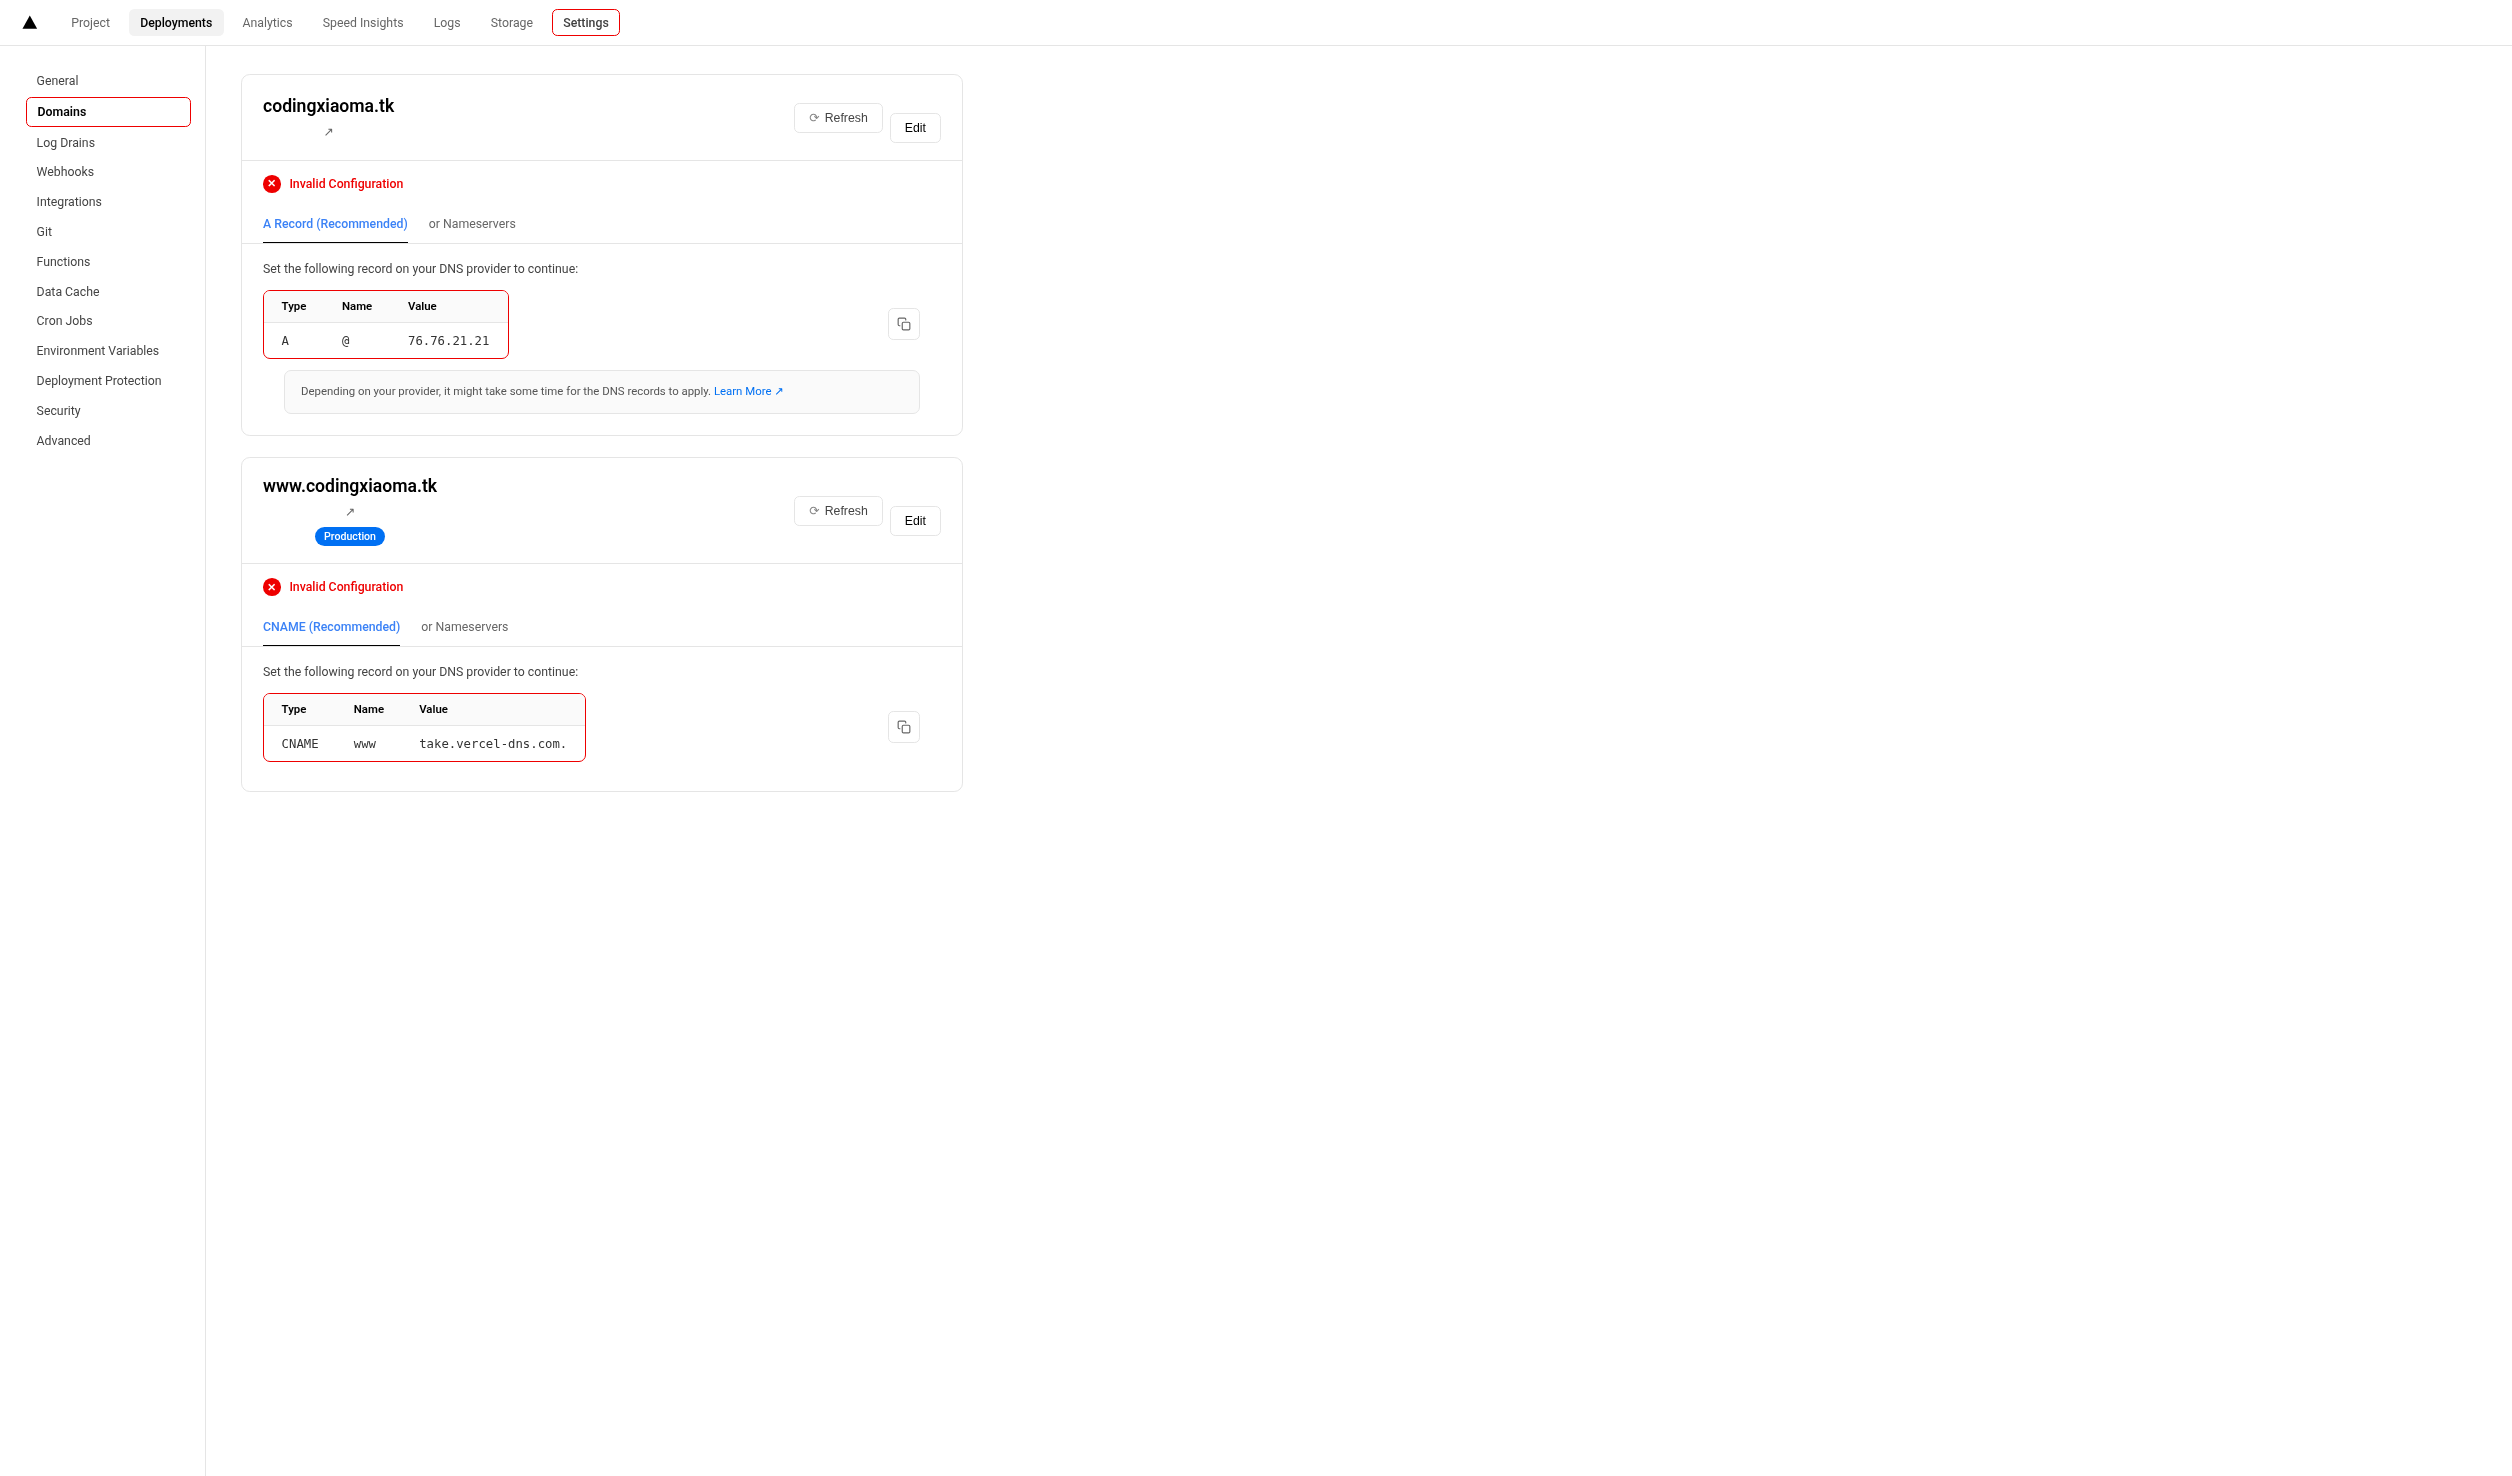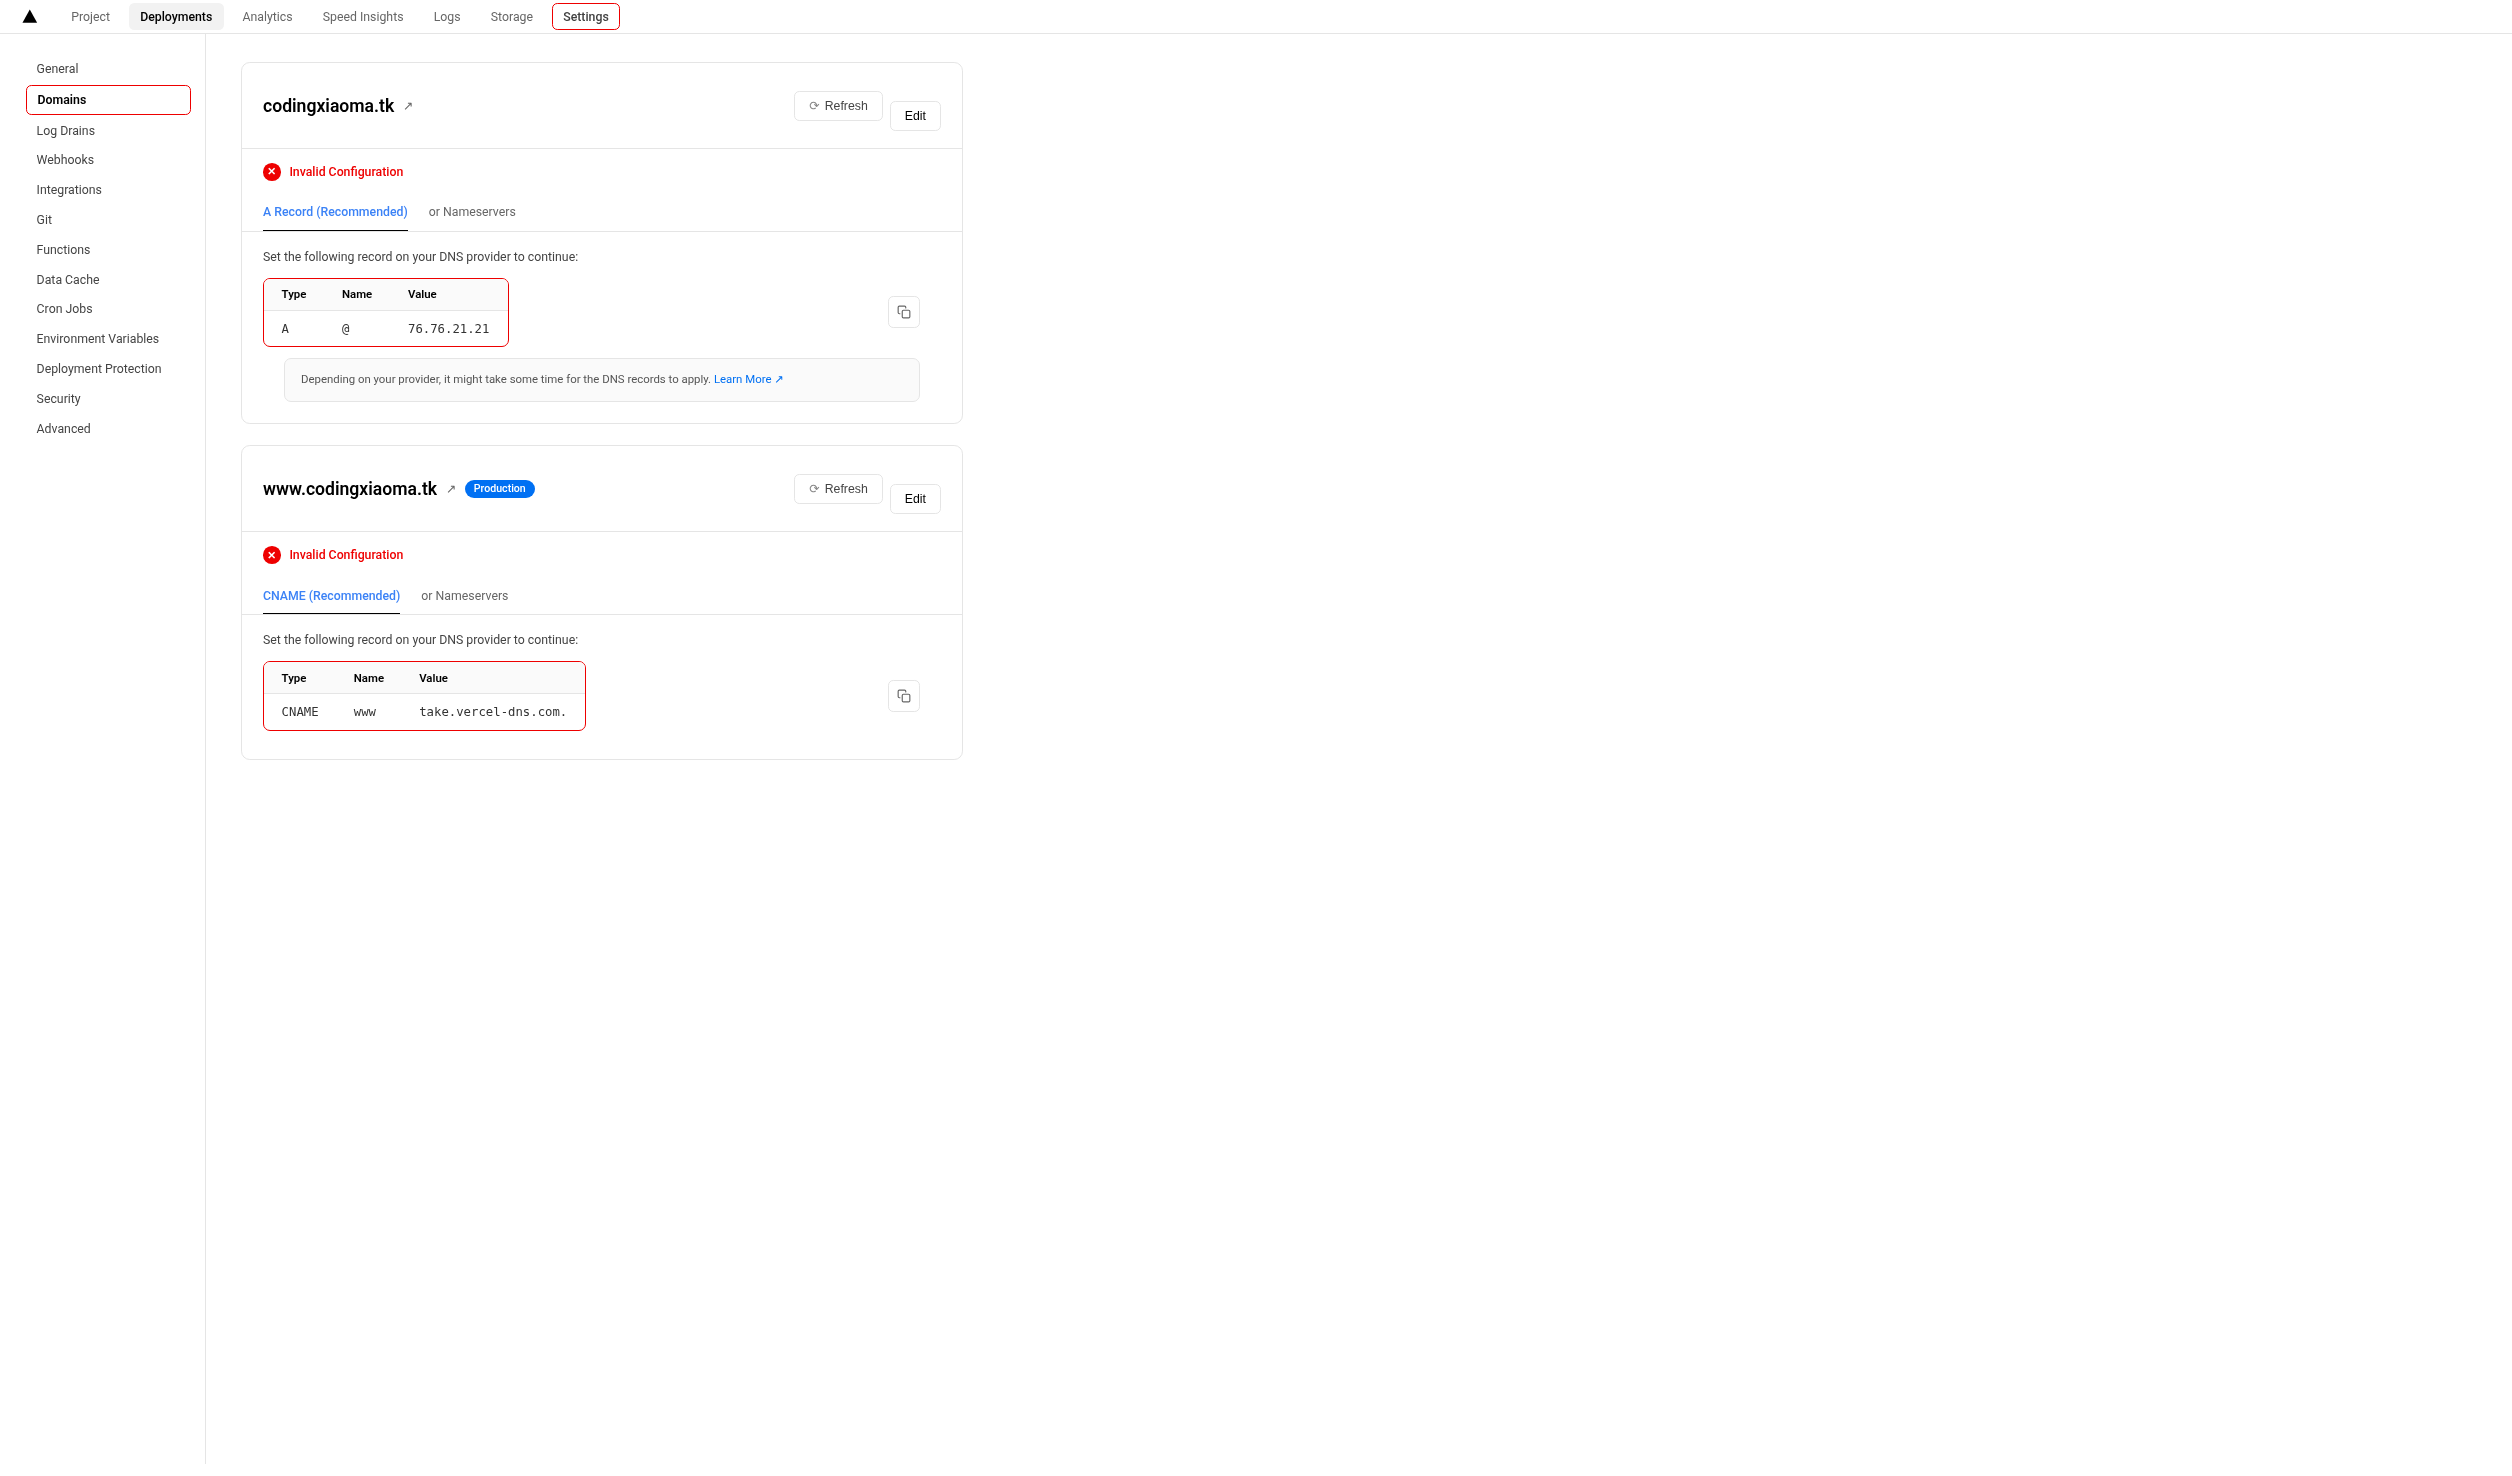--- a/index.html
+++ b/index.html
@@ -4,21 +4,21 @@
   <style>
     * { box-sizing: border-box; margin: 0; padding: 0; }
     body { font-family: -apple-system, BlinkMacSystemFont, 'Segoe UI', Roboto, sans-serif; background: #fff; color: #000; font-size: 12.3px; }
 
     
     .top-nav {
       display: flex;
       align-items: center;
       border-bottom: 0.9px solid #e5e5e5;
       padding: 0 21px;
-      height: 34px;
+      height: 46px;
       gap: 7px;
     }
     .nav-logo {
       margin-right: 14px;
       display: flex;
       align-items: center;
     }
     .nav-logo svg { width: 17.6px; height: 17.6px; }
     .nav-tab {
       padding: 5.3px 10.6px;
@@ -87,20 +87,21 @@
       display: flex;
       align-items: center;
       justify-content: space-between;
       padding: 17.6px 21px;
       border-bottom: 0.9px solid #e5e5e5;
     }
     .domain-title-area {
       display: flex;
       align-items: center;
       gap: 8.8px;
+      flex-direction: column;
     }
     .domain-name {
       font-size: 17.6px;
       font-weight: 600;
       color: #000;
     }
     .external-link-icon {
       color: #666;
       font-size: 12.3px;
       cursor: pointer;

